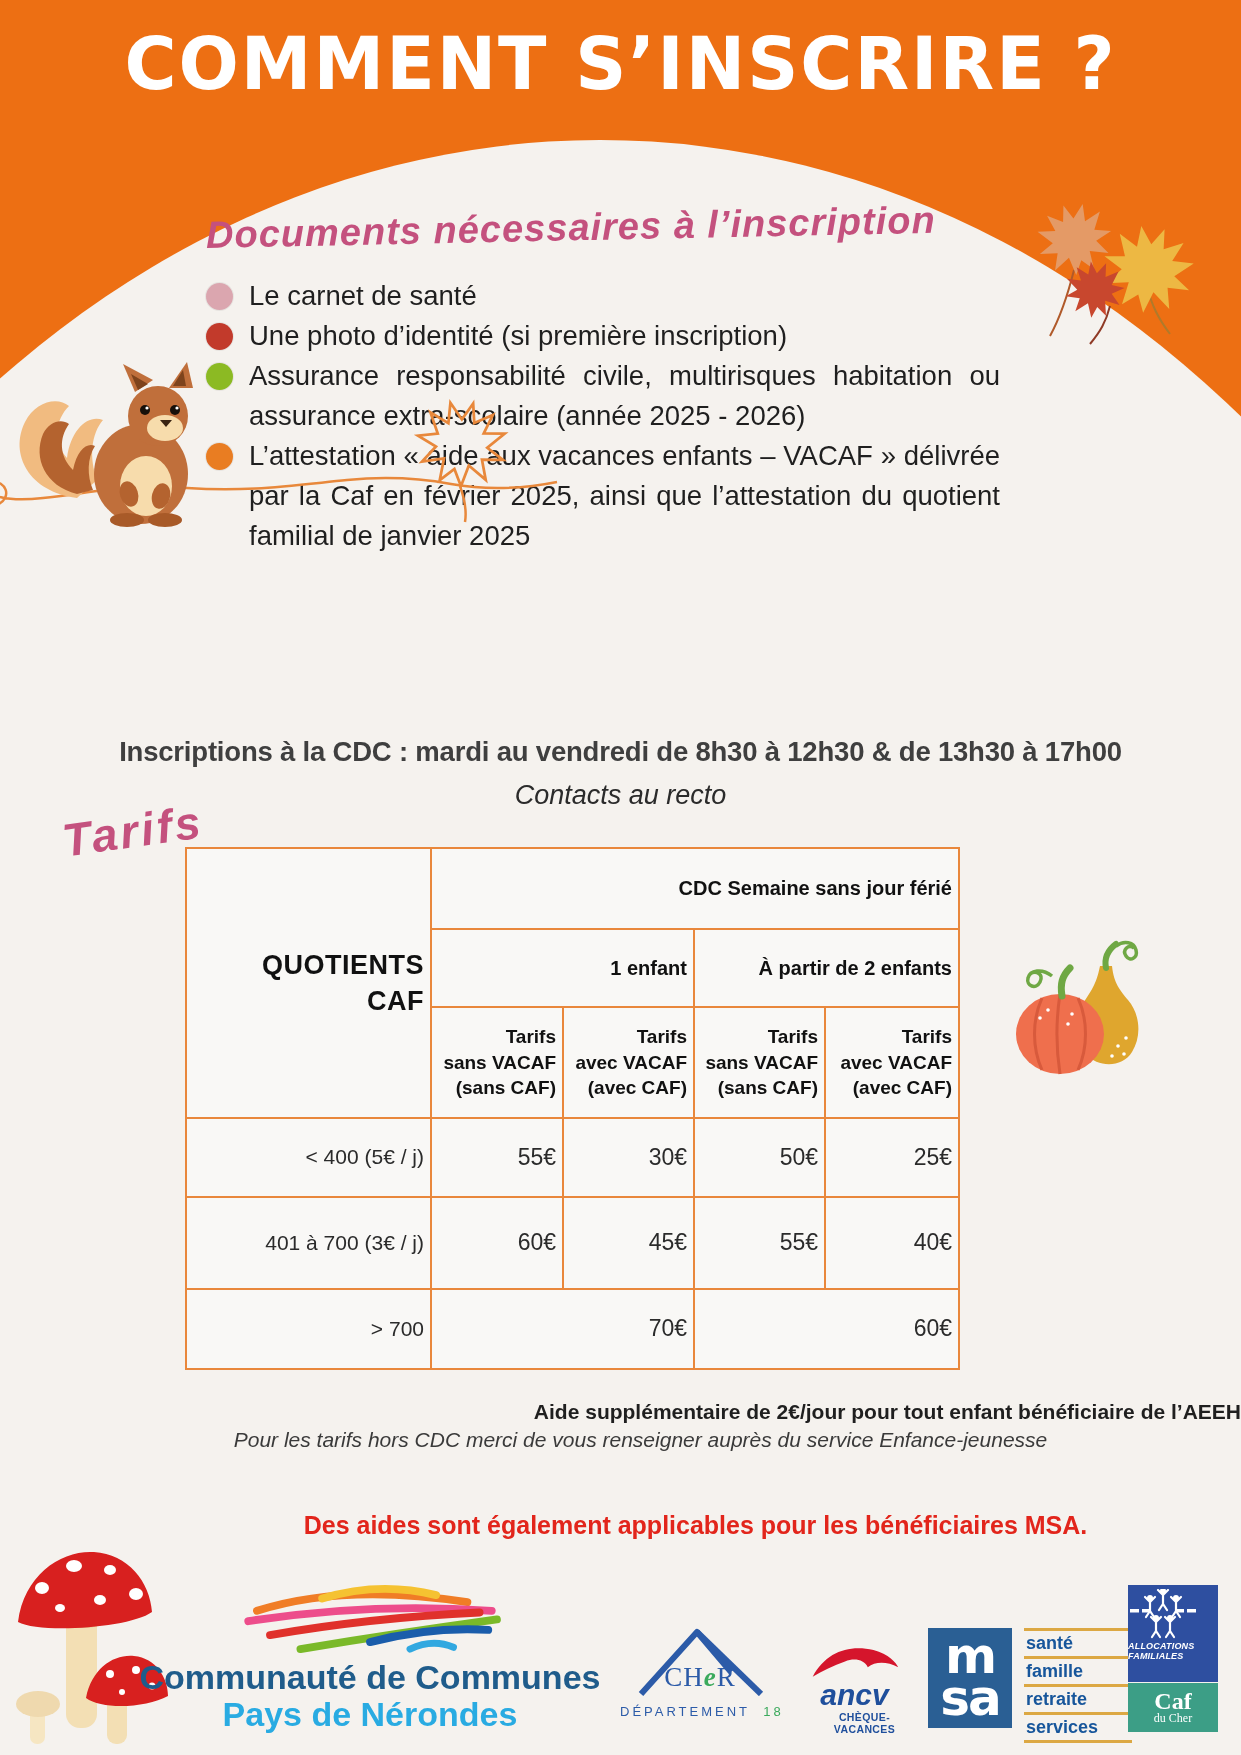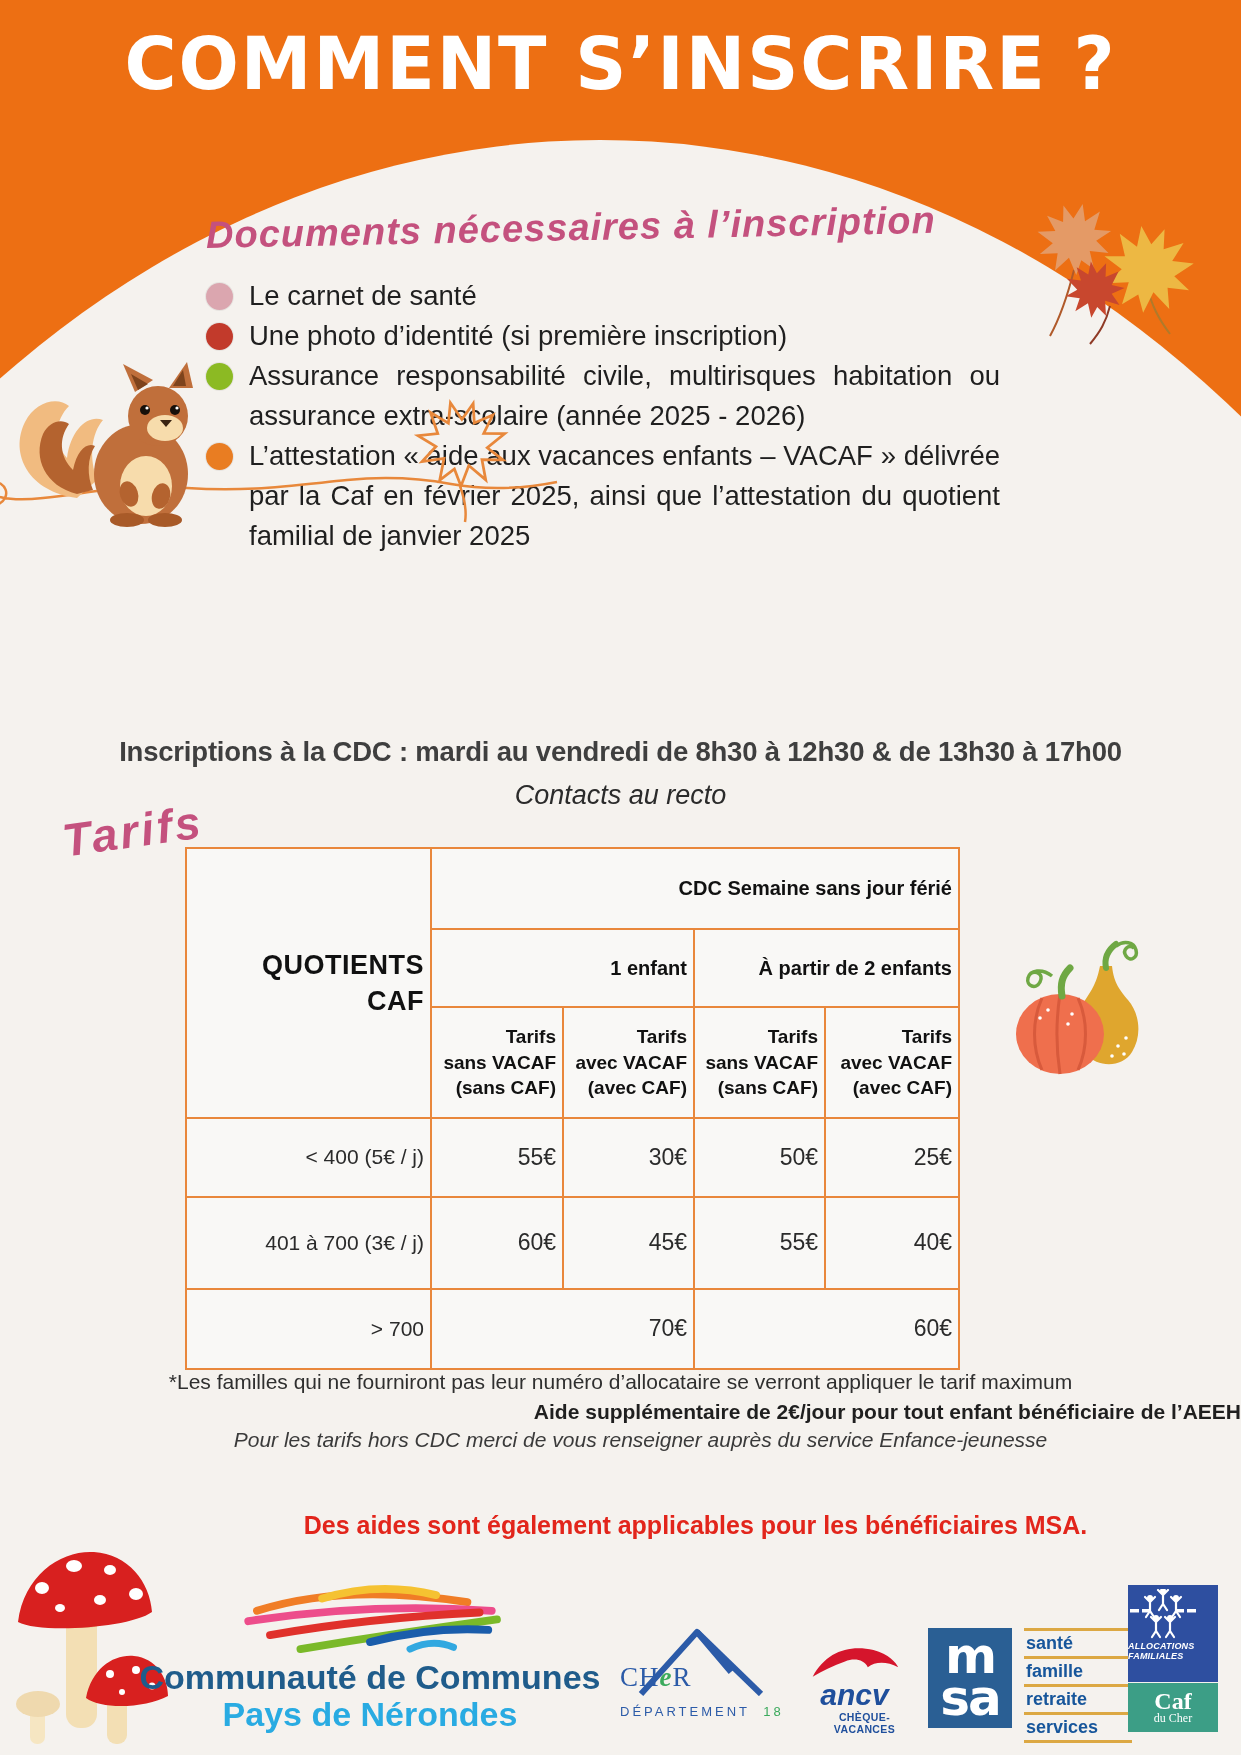--- a/index.html
+++ b/index.html
@@ -70,21 +70,21 @@
   .pay-1{left:150px;top:1474px;width:1091px;text-align:center;font-size:25px;font-weight:700;color:#1d1d1d;}
   .pay-2{left:150px;top:1511px;width:1091px;text-align:center;font-size:25px;font-weight:700;color:#E2251B;}
 
   
   .mushrooms{left:10px;top:1546px;width:160px;height:205px;}
   .cdc-logo{left:130px;top:1576px;width:480px;text-align:center;}
   .cdc-swoosh{width:290px;height:80px;margin:0 auto;display:block;}
   .cdc-line1{font-size:34px;font-weight:700;color:#1F5C8B;line-height:38px;margin-top:2px;}
   .cdc-line2{font-size:34px;font-weight:700;color:#29ABE2;line-height:36px;}
 
-  .cher-logo{left:620px;top:1626px;width:160px;height:110px;}
+  .cher-logo{left:620px;top:1626px;width:160px;height:110px;text-align:center;}
   .cher-tri{position:absolute;left:15px;top:0;width:130px;height:70px;}
   .cher-name{position:absolute;left:0;top:36px;width:100%;
     font-family:"Liberation Serif", serif;font-size:27px;color:#2C5BA8;letter-spacing:1px;}
   .cher-name .e-green{color:#3BAA5C;font-style:italic;font-weight:700;}
   .cher-dept{position:absolute;left:0;top:78px;width:100%;font-size:13px;color:#2C5BA8;letter-spacing:3px;}
   .cher-dept .n-green{color:#3BAA5C;}
 
   .ancv-logo{left:792px;top:1638px;width:125px;text-align:center;}
   .ancv-bird{width:95px;height:44px;display:block;margin:0 auto;}
   .ancv-name{font-size:30px;font-weight:700;font-style:italic;color:#1F4F9C;line-height:26px;}
@@ -255,21 +255,20 @@
     <ellipse cx="48" cy="106" rx="44" ry="40" fill="#EF6F4D"></ellipse>
     <path d="M30 70 C20 92 20 120 30 142 M48 66 C44 92 44 120 48 146 M66 70 C76 92 76 120 66 142" stroke="#D85A3C" stroke-width="3" fill="none"></path>
     <path d="M50 68 C48 56 50 48 58 40" stroke="#6FA844" stroke-width="7" fill="none" stroke-linecap="round"></path>
     <path d="M40 48 C30 40 18 42 16 50 C14 58 24 62 28 54 C32 46 24 42 18 46" stroke="#6FA844" stroke-width="3.5" fill="none"></path>
     <circle cx="28" cy="90" r="1.8" fill="#fff"></circle>
       <circle cx="36" cy="82" r="1.8" fill="#fff"></circle>
     <circle cx="60" cy="86" r="1.8" fill="#fff"></circle>
       <circle cx="56" cy="96" r="1.8" fill="#fff"></circle>
   </svg>
 
-  <div class="note-1 z2">*Les familles qui ne fourniront pas leur numéro d’allocataire se verront appliquer le tarif maximum</div>
   <div class="note-2 z2">Aide supplémentaire de 2€/jour pour tout enfant bénéficiaire de l’AEEH</div>
   <div class="note-3 z2">Pour les tarifs hors CDC merci de vous renseigner auprès du service Enfance-jeunesse</div>
 
   <div class="pay-2 z2">Des aides sont également applicables pour les bénéficiaires MSA.</div>
 
   <svg class="mushrooms z2" viewBox="0 0 160 205">
     <rect x="20" y="158" width="15" height="40" rx="7" fill="#F6E6C2"></rect>
     <ellipse cx="28" cy="158" rx="22" ry="13" fill="#EFD9AE"></ellipse>
     <rect x="56" y="64" width="31" height="118" rx="14" fill="#F3DFB4"></rect>
     <ellipse cx="72" cy="72" rx="27" ry="10" fill="#E3C694"></ellipse>

